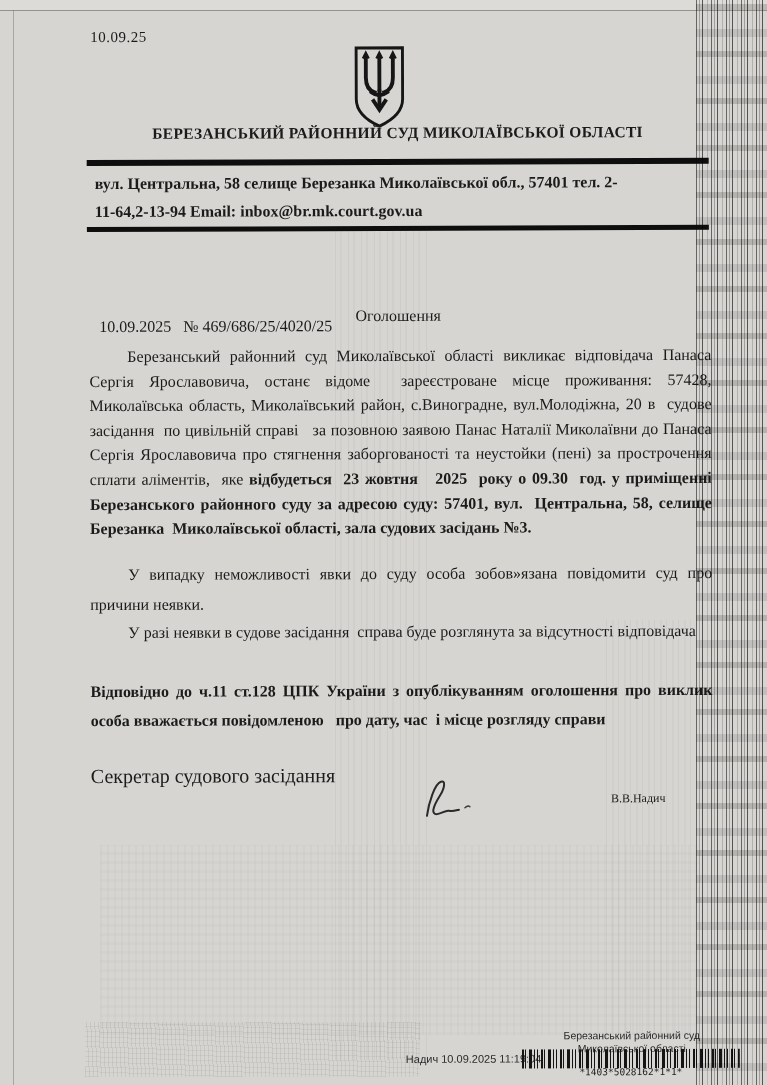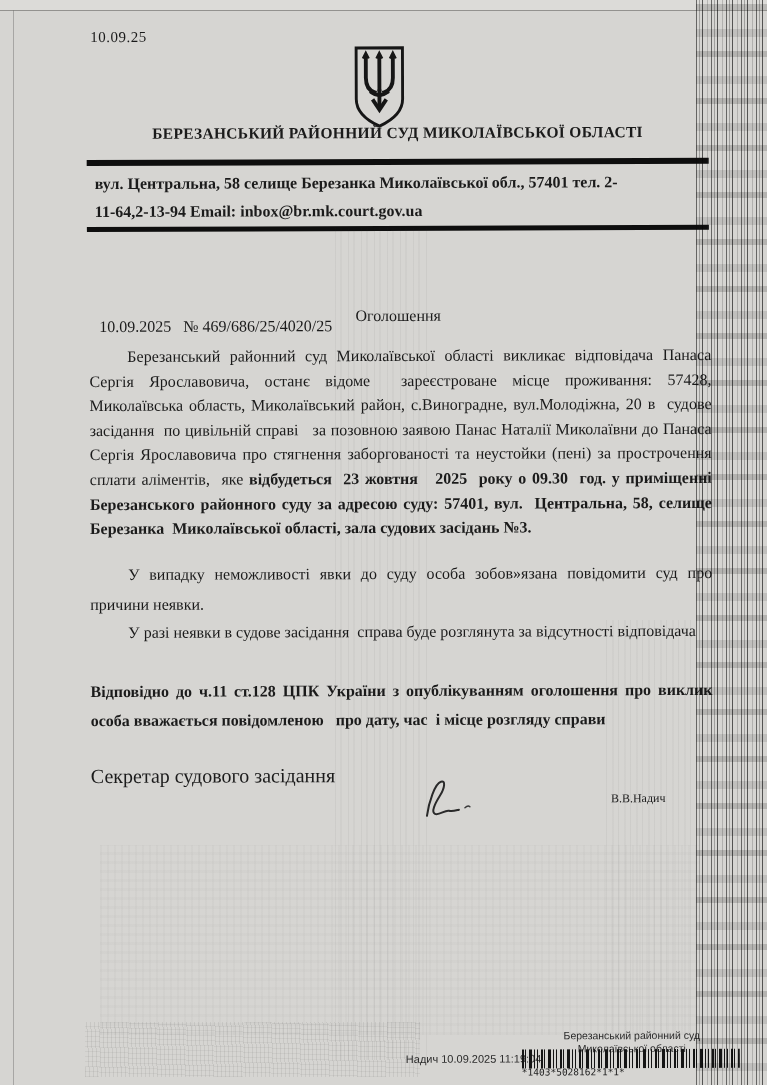--- a/index.html
+++ b/index.html
@@ -45,21 +45,21 @@
     font-family:"Liberation Sans", sans-serif;font-size:10.5px;line-height:13px;color:#2a2a2a;}
   .footer-stamp{position:absolute;left:404px;top:1053px;font-family:"Liberation Sans", sans-serif;
     font-size:11px;color:#2a2a2a;}
   .barcode{position:absolute;left:520px;top:1050px;width:218px;height:19px;
     background:repeating-linear-gradient(90deg,
       #141414 0 2px, transparent 2px 3px,
       #141414 3px 4px, transparent 4px 7px,
       #141414 7px 10px, transparent 10px 12px,
       #141414 12px 13px, transparent 13px 15px,
       #141414 15px 16px, transparent 16px 19px);}
-  .barcode-text{position:absolute;left:520px;top:1067px;width:218px;text-align:left;
+  .barcode-text{position:absolute;left:520px;top:1067px;width:218px;text-align:center;
     font-family:"DejaVu Sans Mono", monospace;font-size:9.5px;color:#1d1d1d;}
 
   
   .artifact{position:absolute;pointer-events:none;}
   .streaks-right{left:696px;top:0;width:71px;height:1085px;
     background:
       repeating-linear-gradient(0deg, rgba(0,0,0,0) 0 14px, rgba(0,0,0,.10) 14px 22px, rgba(0,0,0,0) 22px 41px, rgba(0,0,0,.16) 41px 47px),
       repeating-linear-gradient(90deg, rgba(10,10,10,.55) 0 1px, rgba(0,0,0,0) 1px 3px,
         rgba(20,20,20,.28) 3px 4px, rgba(0,0,0,0) 4px 6px,
         rgba(5,5,5,.62) 6px 7px, rgba(0,0,0,0) 7px 11px,

